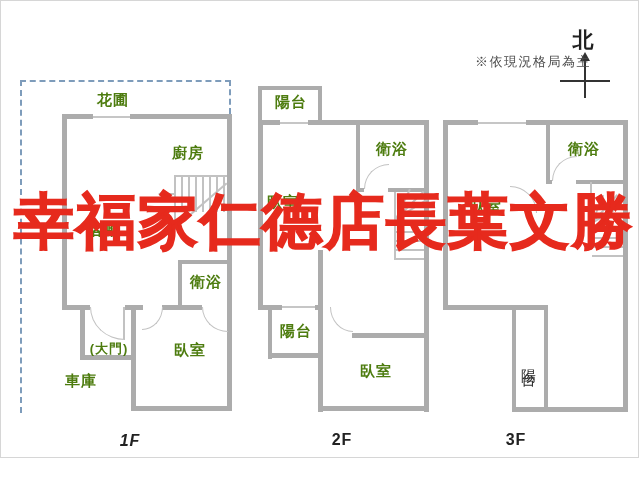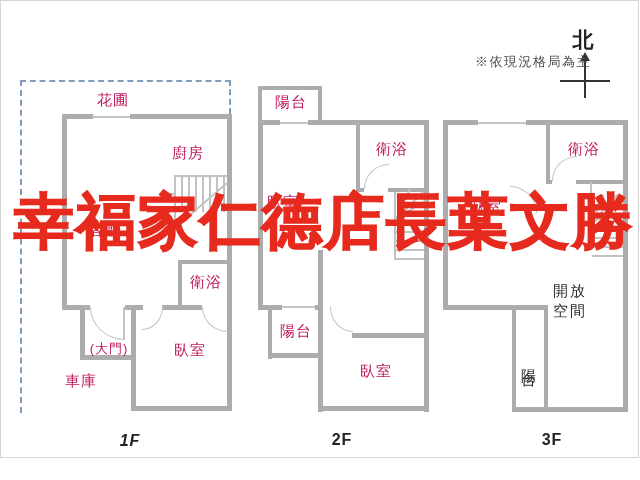--- a/index.html
+++ b/index.html
@@ -2,22 +2,22 @@
 <html><head>
 <meta charset="utf-8">
 <style>
   html,body{margin:0;padding:0;background:#fff;}
   #canvas{position:relative;width:640px;height:480px;background:#ffffff;overflow:hidden;
           font-family:"Liberation Sans",sans-serif;}
   .w{position:absolute;background:#acacac;z-index:2;}
   .tl{position:absolute;background:#c2c2c2;z-index:2;}
   .gap{position:absolute;background:#ffffff;z-index:3;}
   .win{position:absolute;background:#c6c6c6;z-index:4;}
-  .lbl{position:absolute;transform:translate(-50%,-50%);font-size:15px;color:#be185d;
-       letter-spacing:1px;white-space:nowrap;z-index:6;}
+  .lbl{position:absolute;transform:translate(-50%,-50%);font-size:15px;color:#4d7c0f;
+       letter-spacing:1px;white-space:nowrap;z-index:6;font-weight:bold;}
   .small{font-size:13px;}
   .flr{font-size:16px;font-weight:700;color:#222;}
   .arc{position:absolute;z-index:4;}
   .arcBL{border-left:1.5px solid #c2c2c2;border-bottom:1.5px solid #c2c2c2;border-radius:0 0 0 100%;}
   .arcBR{border-right:1.5px solid #c2c2c2;border-bottom:1.5px solid #c2c2c2;border-radius:0 0 100% 0;}
   .arcTL{border-left:1.5px solid #c2c2c2;border-top:1.5px solid #c2c2c2;border-radius:100% 0 0 0;}
   .arcTR{border-right:1.5px solid #c2c2c2;border-top:1.5px solid #c2c2c2;border-radius:0 100% 0 0;}
   .rot{transform-origin:0 50%;}
   .dashV{position:absolute;width:0;border-left:2px dashed #7e9cbb;z-index:1;}
   .dashH{position:absolute;height:0;border-top:2px dashed #7e9cbb;z-index:1;}
@@ -159,19 +159,18 @@
   <div class="tl" style="left:592px;top:255px;width:31px;height:2px;"></div>
   <div class="tl rot" style="left:592px;top:222px;width:36px;height:2px;transform:rotate(-30deg);"></div>
   <div class="tl rot" style="left:592px;top:222px;width:38px;height:2px;transform:rotate(-48deg);"></div>
   <div class="tl rot" style="left:592px;top:222px;width:30px;height:2px;transform:rotate(-68deg);"></div>
 
   <div class="arc arcTL" style="left:552px;top:156px;width:24px;height:24px;"></div>
   <div class="arc arcTR" style="left:510px;top:186px;width:26px;height:26px;"></div>
 
   <div class="lbl" style="left:584px;top:149px;">衛浴</div>
   <div class="lbl" style="left:486px;top:207px;">臥室</div>
-  <div id="openspace">開放空間</div>
   <div id="balcony3v">陽台</div>
-  <div class="lbl flr" style="left:552px;top:440px;">3F</div>
+  <div class="lbl flr" style="left:516px;top:440px;">3F</div>
 
   <div id="watermark">幸福家仁德店長葉文勝</div>
 
 </div>
 
 </body></html>

